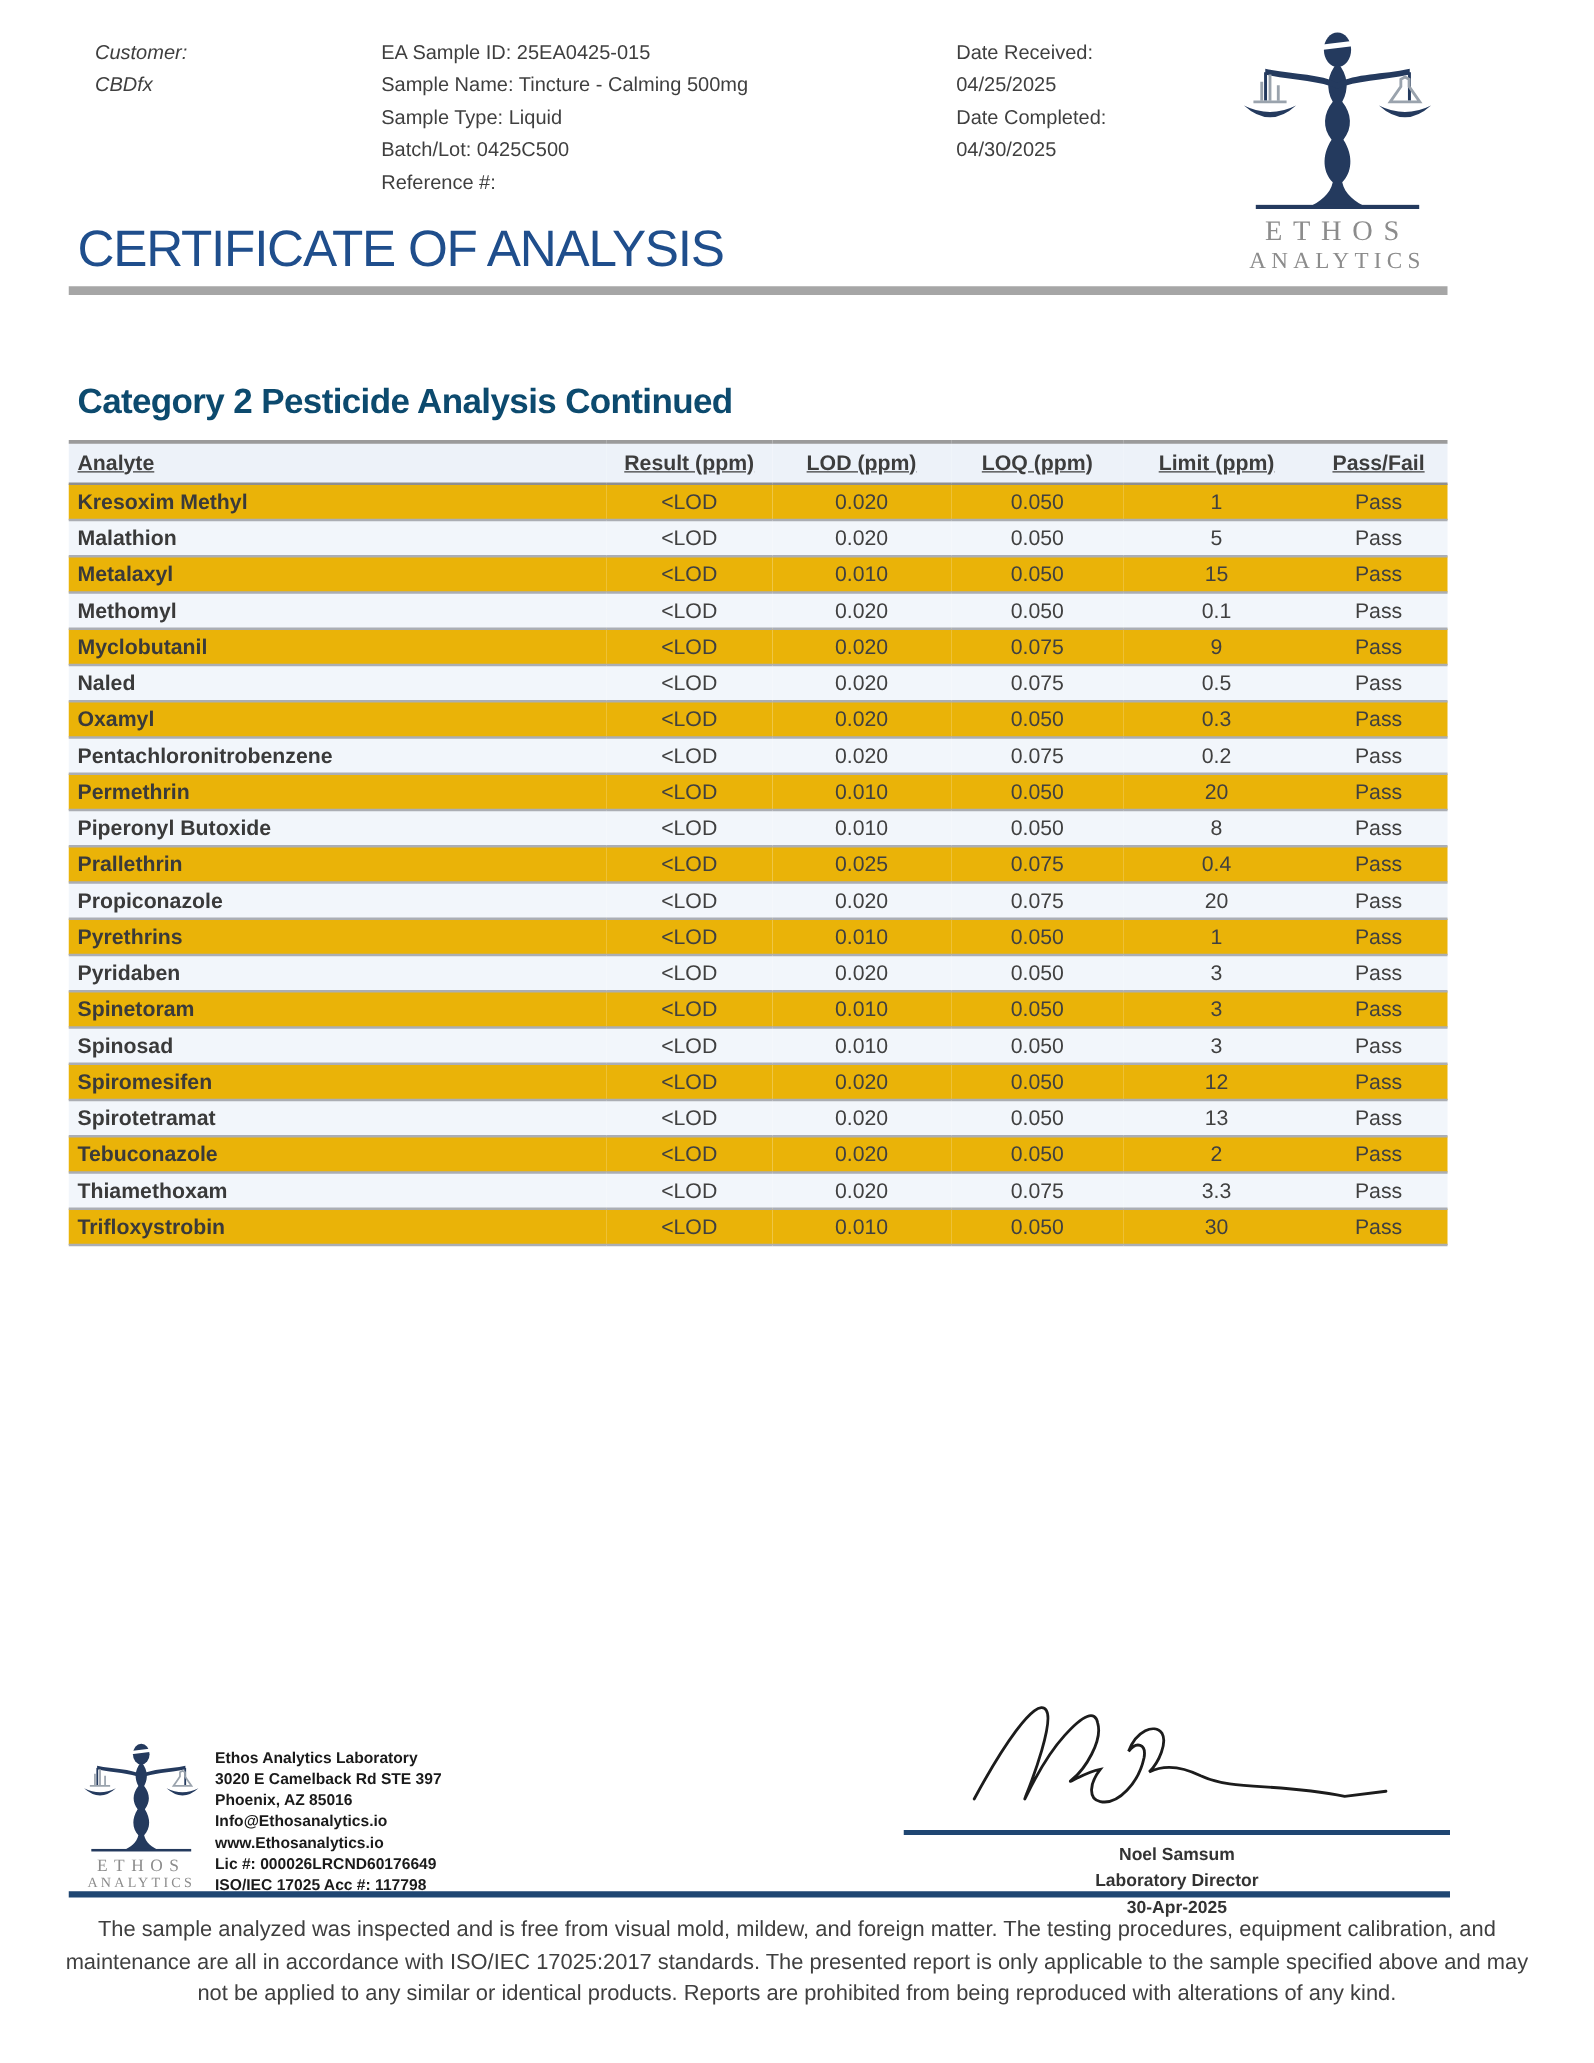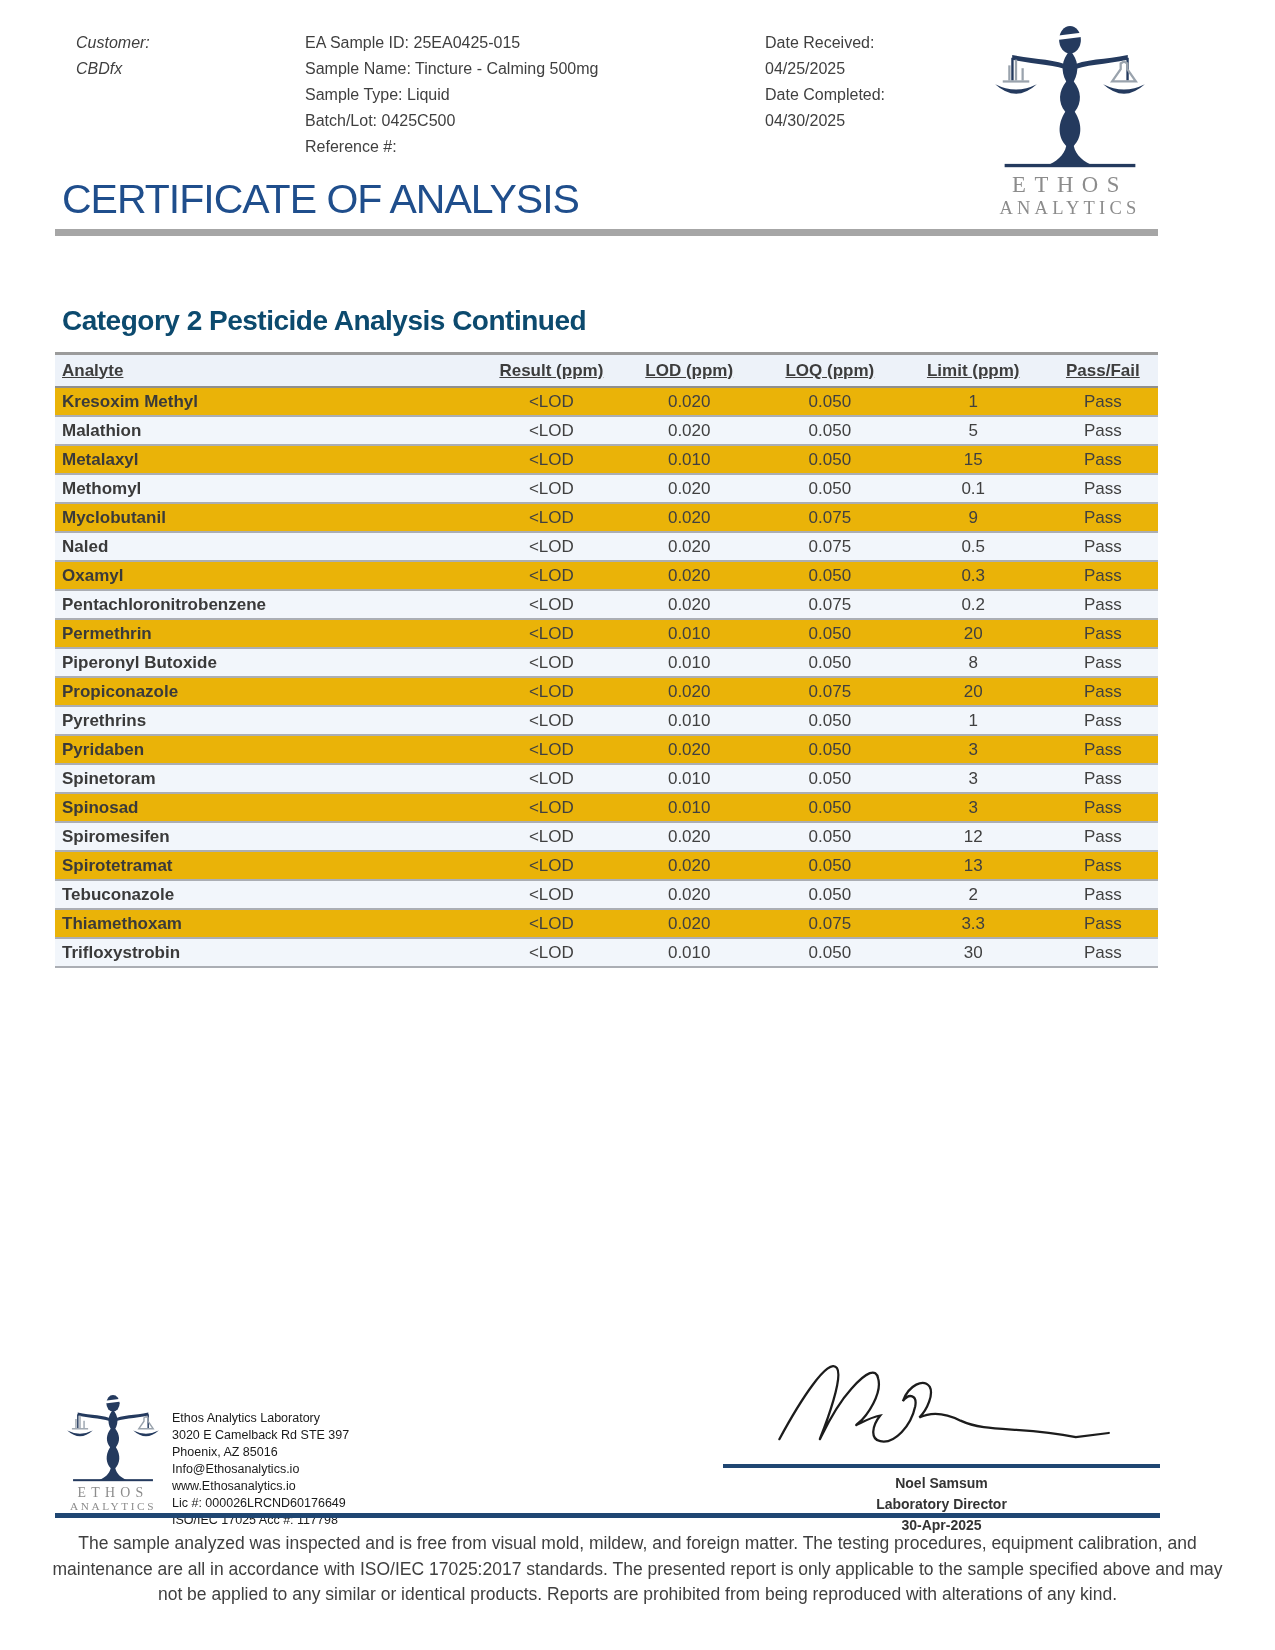--- a/index.html
+++ b/index.html
@@ -31,21 +31,21 @@
   #results-table th span{text-decoration:underline;}
   #results-table tbody tr{border-top:2px solid #abaeb4;background:#eab308;}
   #results-table tbody tr:first-child{border-top:none;}
   #results-table tbody tr:nth-child(even){background:#f2f6fb;}
   #results-table tbody{border-bottom:2px solid #abaeb4;}
   #results-table td{height:27px;text-align:center;color:#404040;padding:0;}
   #results-table .c0{text-align:left;padding-left:7px;}
   #results-table td.c0{font-weight:bold;color:#3a3a3a;}
 
   
-  #lab-info{position:absolute;left:172px;top:1398px;font-size:12.5px;font-weight:normal;color:#1a1a1a;line-height:17px;margin-top:12px;}
+  #lab-info{position:absolute;left:172px;top:1398px;font-size:12.5px;font-weight:bold;color:#1a1a1a;line-height:17px;}
   #sig-block{position:absolute;left:723px;top:1332px;width:437px;text-align:center;}
   #sig-image{display:block;margin:0 auto;width:350px;height:132px;}
   #sig-line{height:4px;background:#1f4672;width:100%;}
   .sig-text{font-size:14px;font-weight:bold;color:#333333;line-height:21px;}
   #sig-name{margin-top:5px;}
   #bottom-bar{position:absolute;left:55px;top:1513px;width:1105px;height:5px;background:#1f4672;}
   #disclaimer{position:absolute;left:40px;top:1531px;width:1195px;text-align:center;font-size:17.5px;line-height:25.5px;color:#3f3f3f;}
 </style>
 </head>
 <body>
@@ -199,20 +199,28 @@
         </tr>
         <tr>
           <td class="c0">Piperonyl Butoxide</td>
           <td class="c1">&lt;LOD</td>
           <td class="c2">0.010</td>
           <td class="c3">0.050</td>
           <td class="c4">8</td>
           <td class="c5">Pass</td>
         </tr>
         <tr>
+          <td class="c0">Prallethrin</td>
+          <td class="c1">&lt;LOD</td>
+          <td class="c2">0.025</td>
+          <td class="c3">0.075</td>
+          <td class="c4">0.4</td>
+          <td class="c5">Pass</td>
+        </tr>
+        <tr>
           <td class="c0">Propiconazole</td>
           <td class="c1">&lt;LOD</td>
           <td class="c2">0.020</td>
           <td class="c3">0.075</td>
           <td class="c4">20</td>
           <td class="c5">Pass</td>
         </tr>
         <tr>
           <td class="c0">Pyrethrins</td>
           <td class="c1">&lt;LOD</td>

